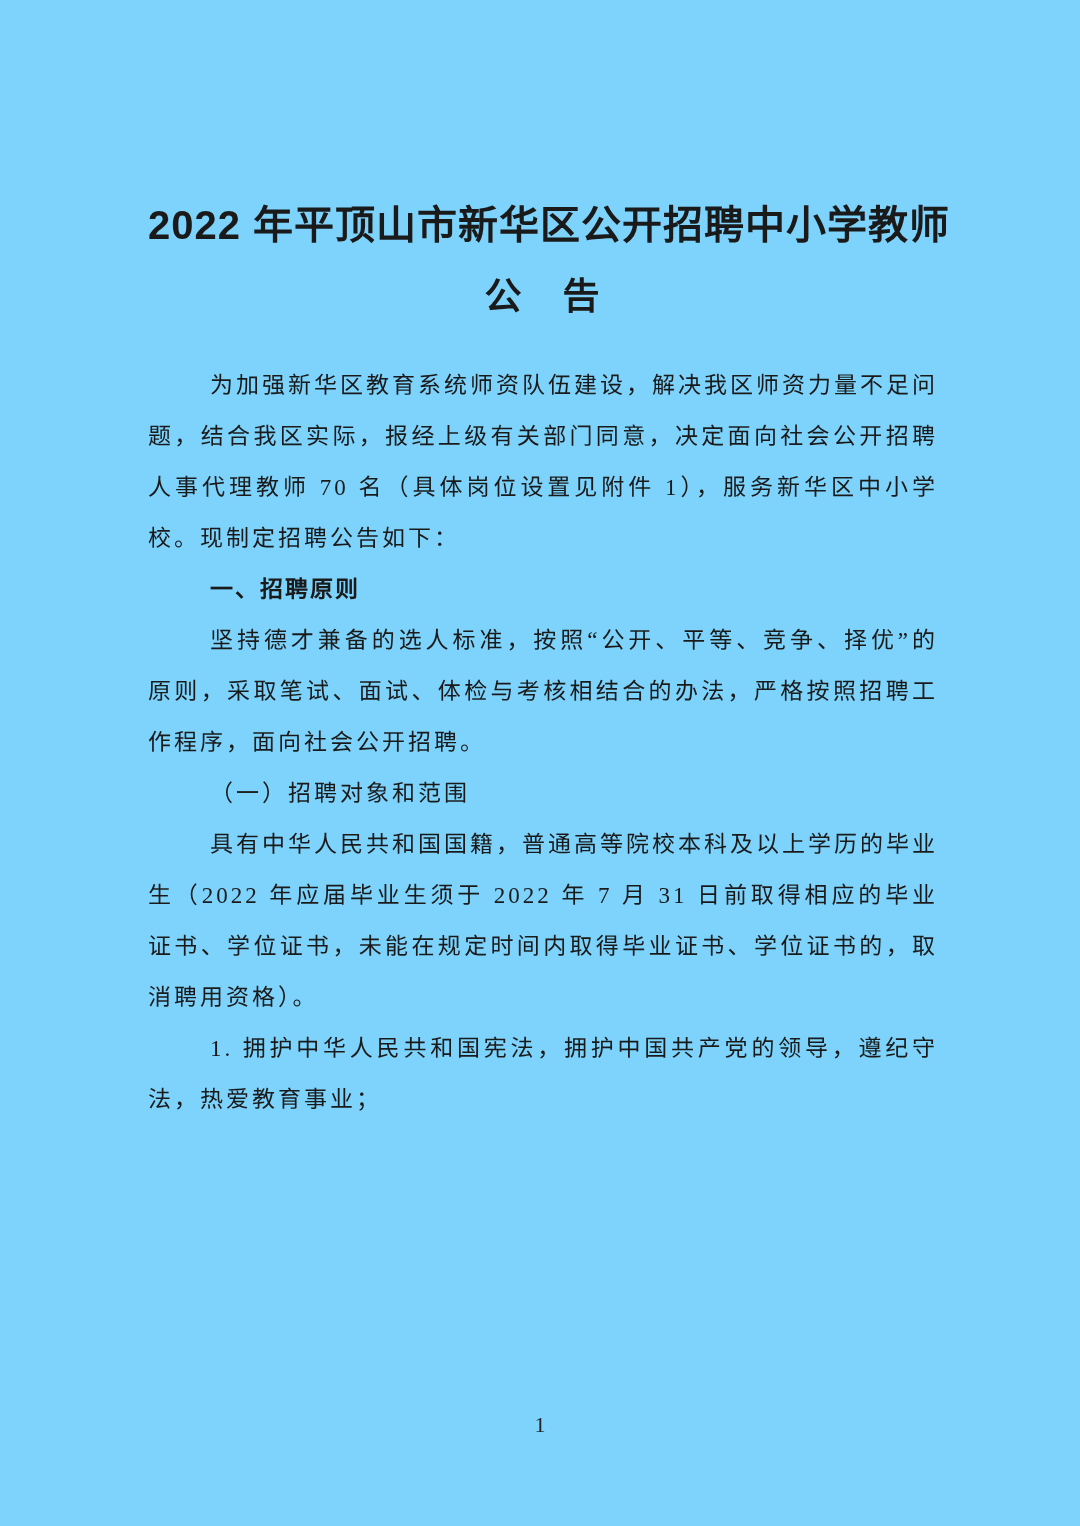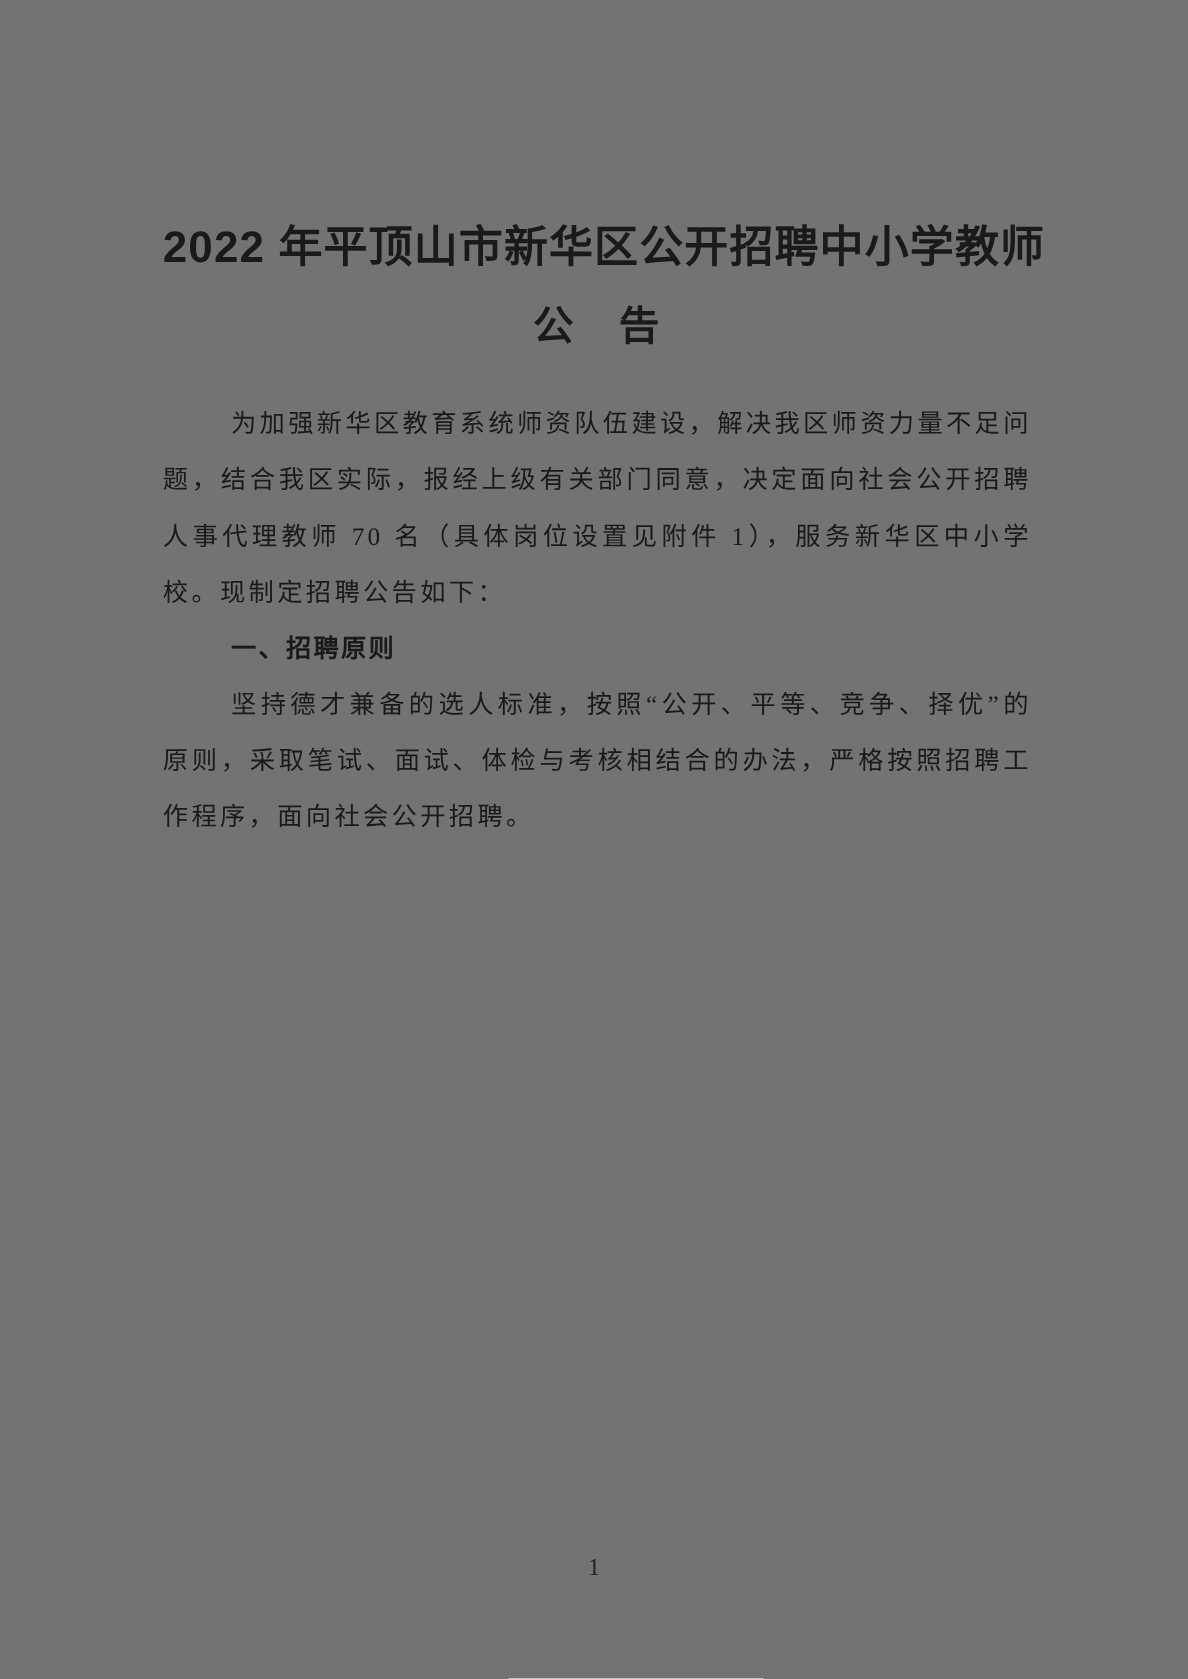--- a/index.html
+++ b/index.html
@@ -4,21 +4,21 @@
 <style>
   html, body {
     margin: 0;
     padding: 0;
     background: #ffffff;
   }
   .page {
     position: relative;
     width: 1080px;
     height: 1526px;
-    background: #737373;
+    background: #7dd3fc;
     color: #1a1a1a;
     overflow: hidden;
     font-family: "Liberation Serif", "DejaVu Serif", serif;
   }
   .content {
     position: absolute;
     left: 148px;
     top: 200px;
     width: 790px;
   }
@@ -77,17 +77,20 @@
 
 <div class="page">
   <div class="content">
     <div class="doc-title-line1">2022 年平顶山市新华区公开招聘中小学教师</div>
     <div class="doc-title-line2">公　告</div>
 
     <div class="doc-body">
       <p class="paragraph">为加强新华区教育系统师资队伍建设，解决我区师资力量不足问题，结合我区实际，报经上级有关部门同意，决定面向社会公开招聘人事代理教师 70 名（具体岗位设置见附件 1），服务新华区中小学校。现制定招聘公告如下：</p>
       <p class="heading">一、招聘原则</p>
       <p class="paragraph">坚持德才兼备的选人标准，按照“公开、平等、竞争、择优”的原则，采取笔试、面试、体检与考核相结合的办法，严格按照招聘工作程序，面向社会公开招聘。</p>
+      <p class="subheading">（一）招聘对象和范围</p>
+      <p class="paragraph">具有中华人民共和国国籍，普通高等院校本科及以上学历的毕业生（2022 年应届毕业生须于 2022 年 7 月 31 日前取得相应的毕业证书、学位证书，未能在规定时间内取得毕业证书、学位证书的，取消聘用资格）。</p>
+      <p class="paragraph">1. 拥护中华人民共和国宪法，拥护中国共产党的领导，遵纪守法，热爱教育事业；</p>
     </div>
   </div>
 
   <div class="page-number">1</div>
 </div>
 
 </body></html>

